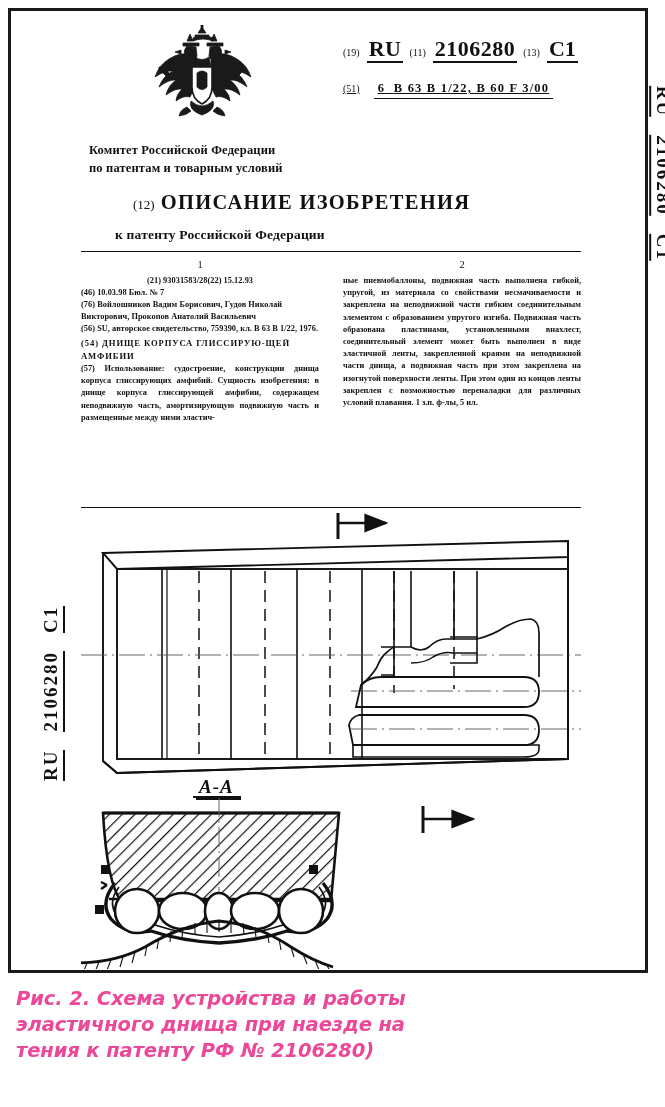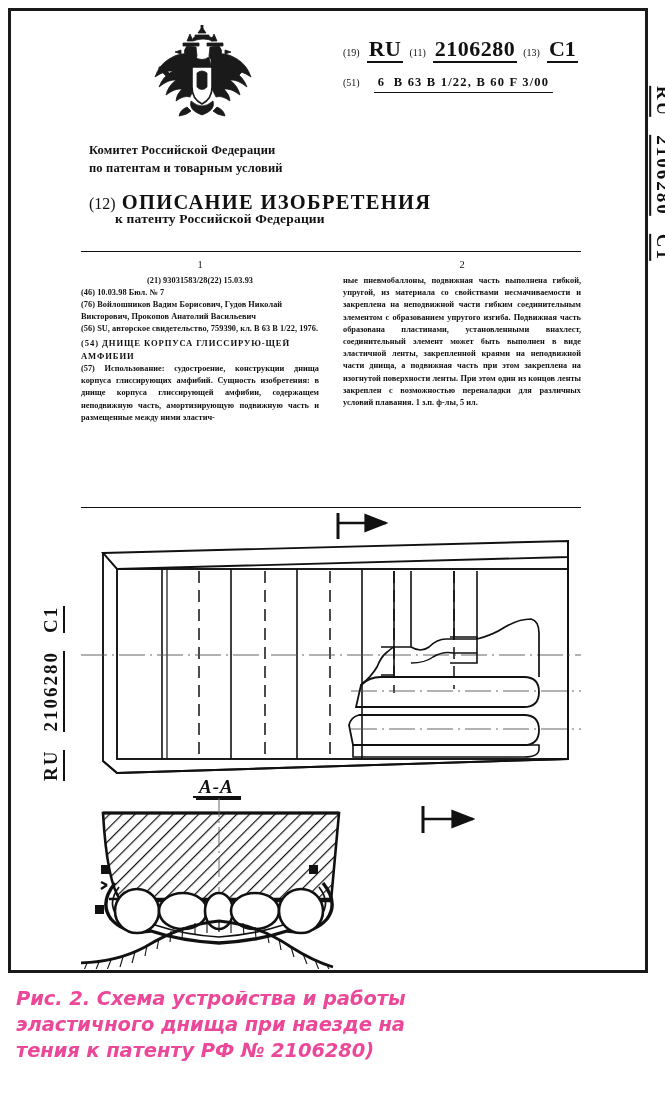--- a/index.html
+++ b/index.html
@@ -99,32 +99,33 @@
   }
 
   #doc-title-row {
     position: absolute;
     left: 78px;
     top: 180px;
     display: flex;
     align-items: baseline;
   }
   #doc-title-inid {
-    font-size: 16px;
+    font-size: 13px;
     margin-right: 6px;
+    margin-left: 44px;
   }
   #doc-title {
     font-size: 20.5px;
     font-weight: bold;
     letter-spacing: 1.3px;
   }
   #doc-subtitle {
     position: absolute;
     left: 104px;
-    top: 200px;
+    top: 216px;
     font-size: 13.5px;
     font-weight: bold;
     letter-spacing: 0.2px;
   }
 
   
   .rule {
     position: absolute;
     left: 70px;
     width: 500px;
@@ -281,21 +282,21 @@
       <div class="code-line">
         <span class="inid">(19)</span>
         <span class="code-big">RU</span>
         <span class="sp"></span>
         <span class="inid">(11)</span>
         <span class="code-big">2106280</span>
         <span class="sp"></span>
         <span class="inid">(13)</span>
         <span class="code-mid">C1</span>
       </div>
-      <div class="code-line" style="margin-top:12px;">
+      <div class="code-line" style="margin-top:18px;text-decoration:underline;">
         <span class="inid" style="margin-right:14px;">(51)</span>
         <span class="code-ipc"><span>6</span>&nbsp;&nbsp;<span>B 63 B 1/22, B 60 F 3/00</span></span>
       </div>
     </div>
 
     <div id="committee">
       <div>Комитет Российской Федерации</div>
       <div>по патентам и товарным условий</div>
     </div>
 
@@ -309,21 +310,21 @@
   <div class="rule" id="rule-top"></div>
   <div class="rule" id="rule-bottom"></div>
 
   <div id="cols">
 
     <div class="col col-left">
       <div class="colnum">1</div>
       <div class="biblio">
         <div class="field-21">
           <span><span>(21)</span> <span>93031583/28</span></span>
-          <span><span>(22)</span> <span>15.03.93</span></span>
+          <span><span>(22)</span> <span>15.12.93</span></span>
         </div>
         <div class="row">(46) 10.03.98 Бюл. № 7</div>
         <div class="wrap">(76) Войлошников Вадим Борисович, Гудов Николай Викторович, Прокопов Анатолий Васильевич</div>
         <div class="wrap">(56)  SU, авторское свидетельство, 759390, кл. B 63 B 1/22, 1976.</div>
       </div>
       <div class="title54"><span>(54)</span> <span>ДНИЩЕ  КОРПУСА  ГЛИССИРУЮ-ЩЕЙ АМФИБИИ</span></div>
       <div class="abstract">(57) Использование: судостроение, конструкции днища корпуса глиссирующих амфибий. Сущность изобретения: в днище корпуса глиссирующей амфибии, содержащем неподвижную часть, амортизирующую подвижную часть и размещенные между ними эластич-</div>
     </div>
 
     <div class="col col-right">

